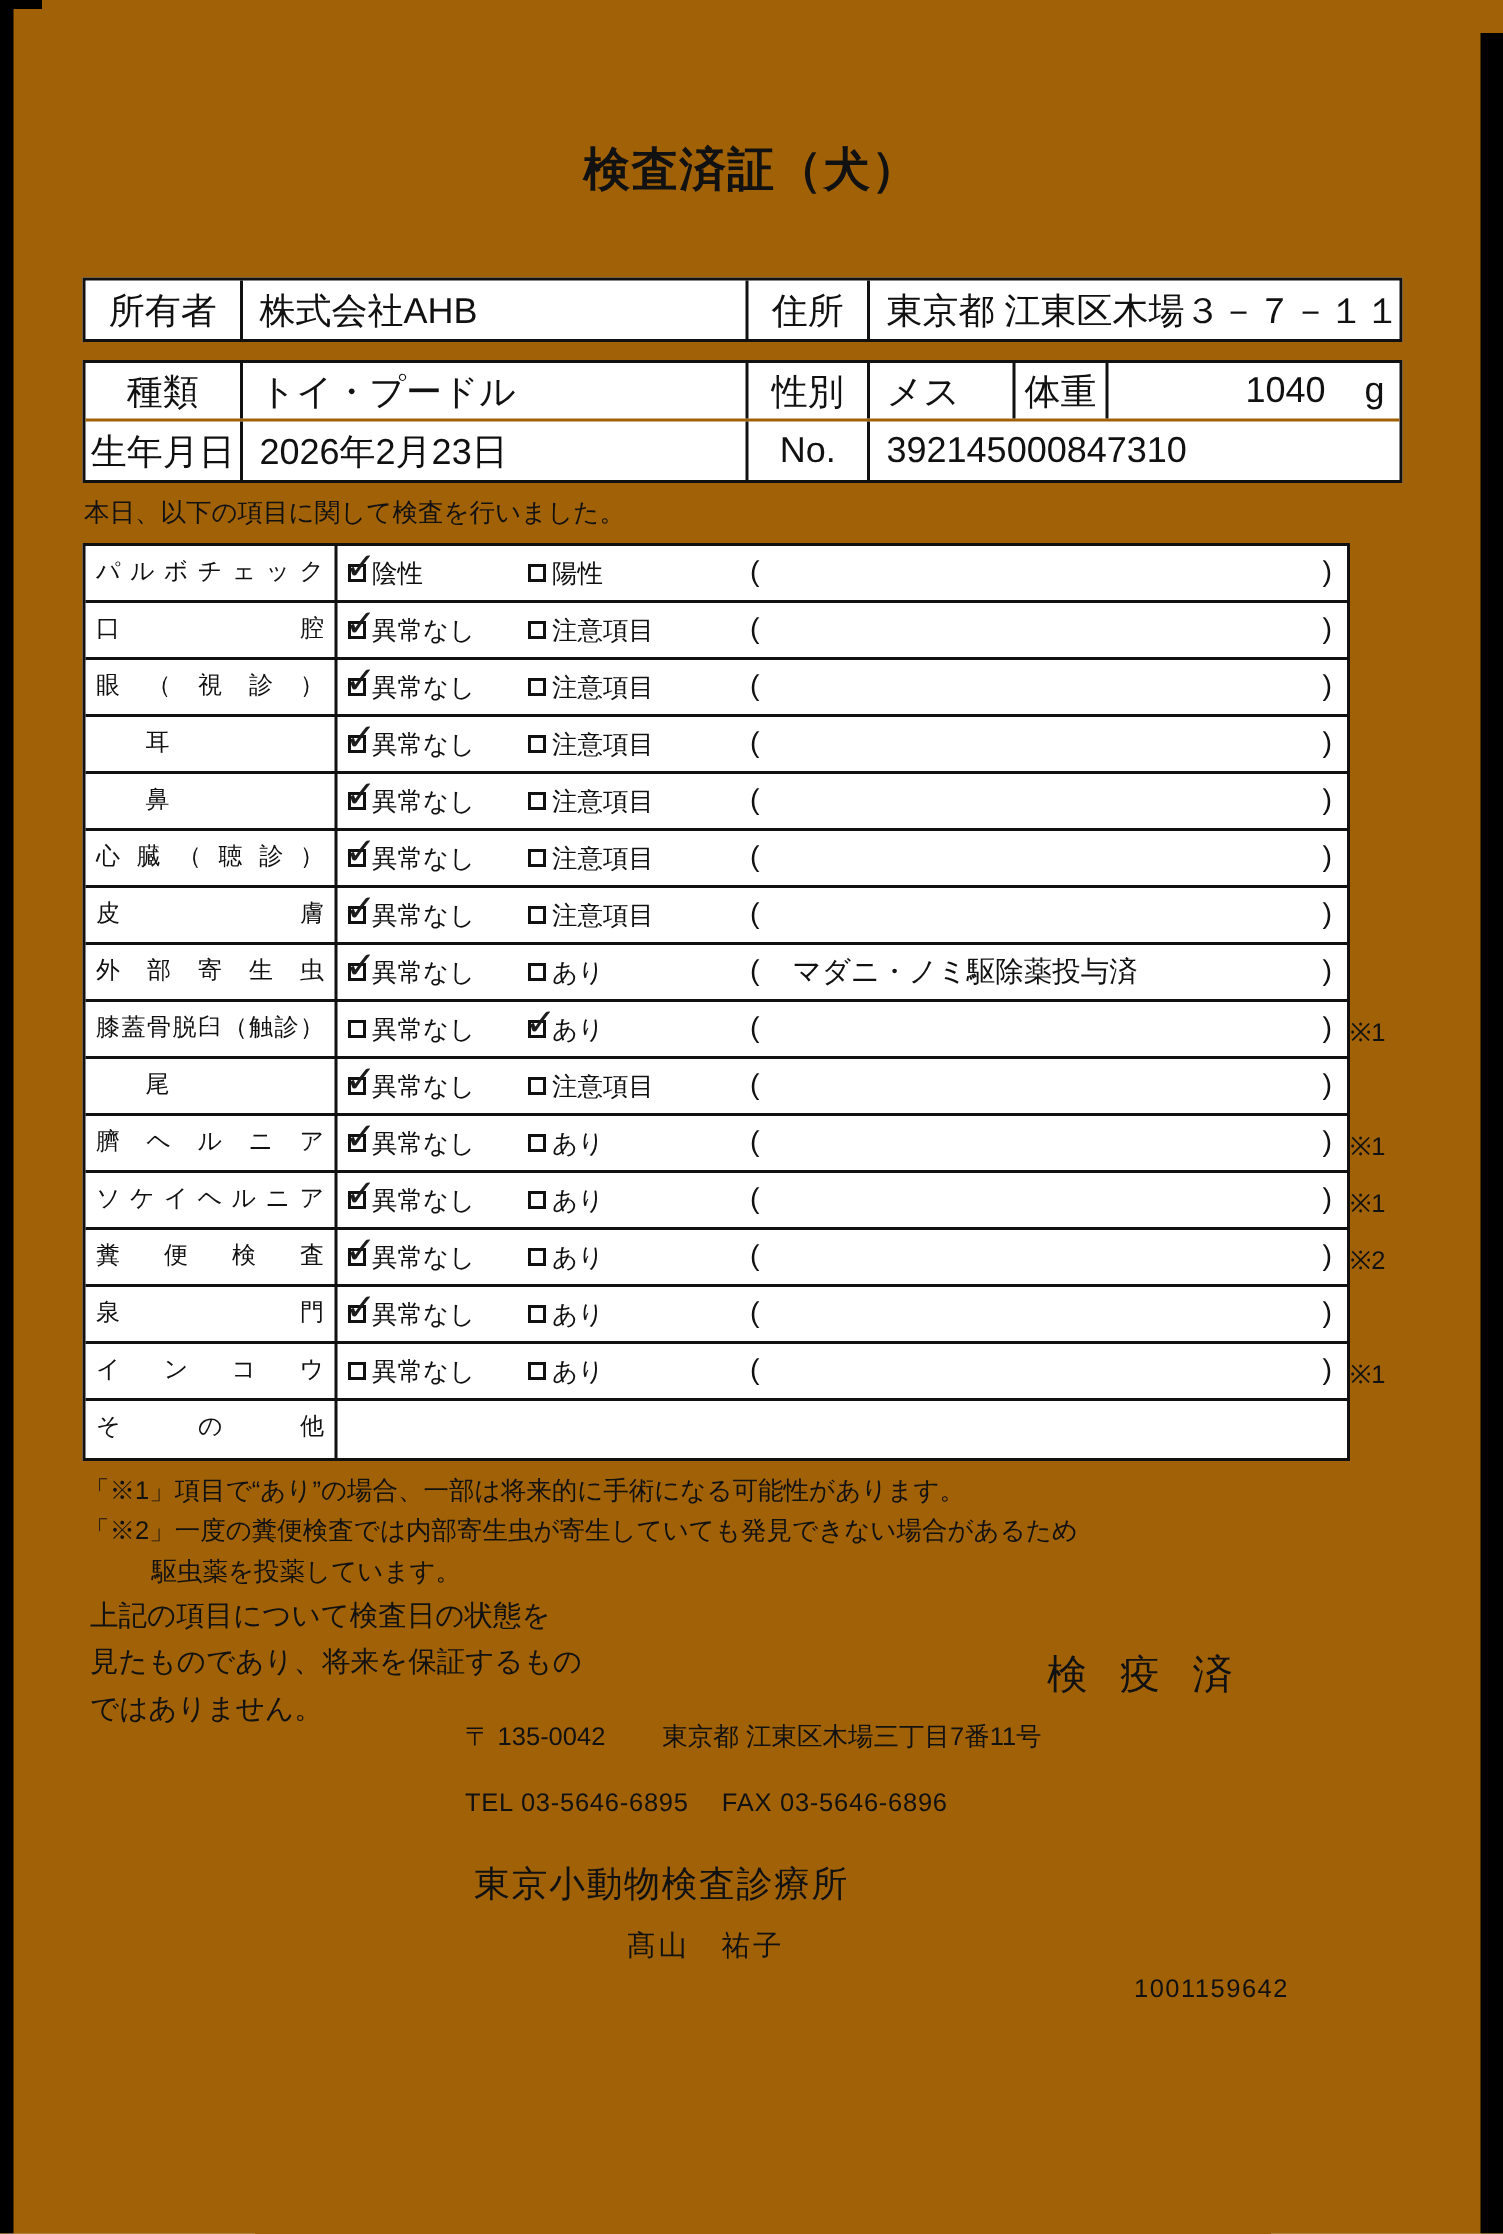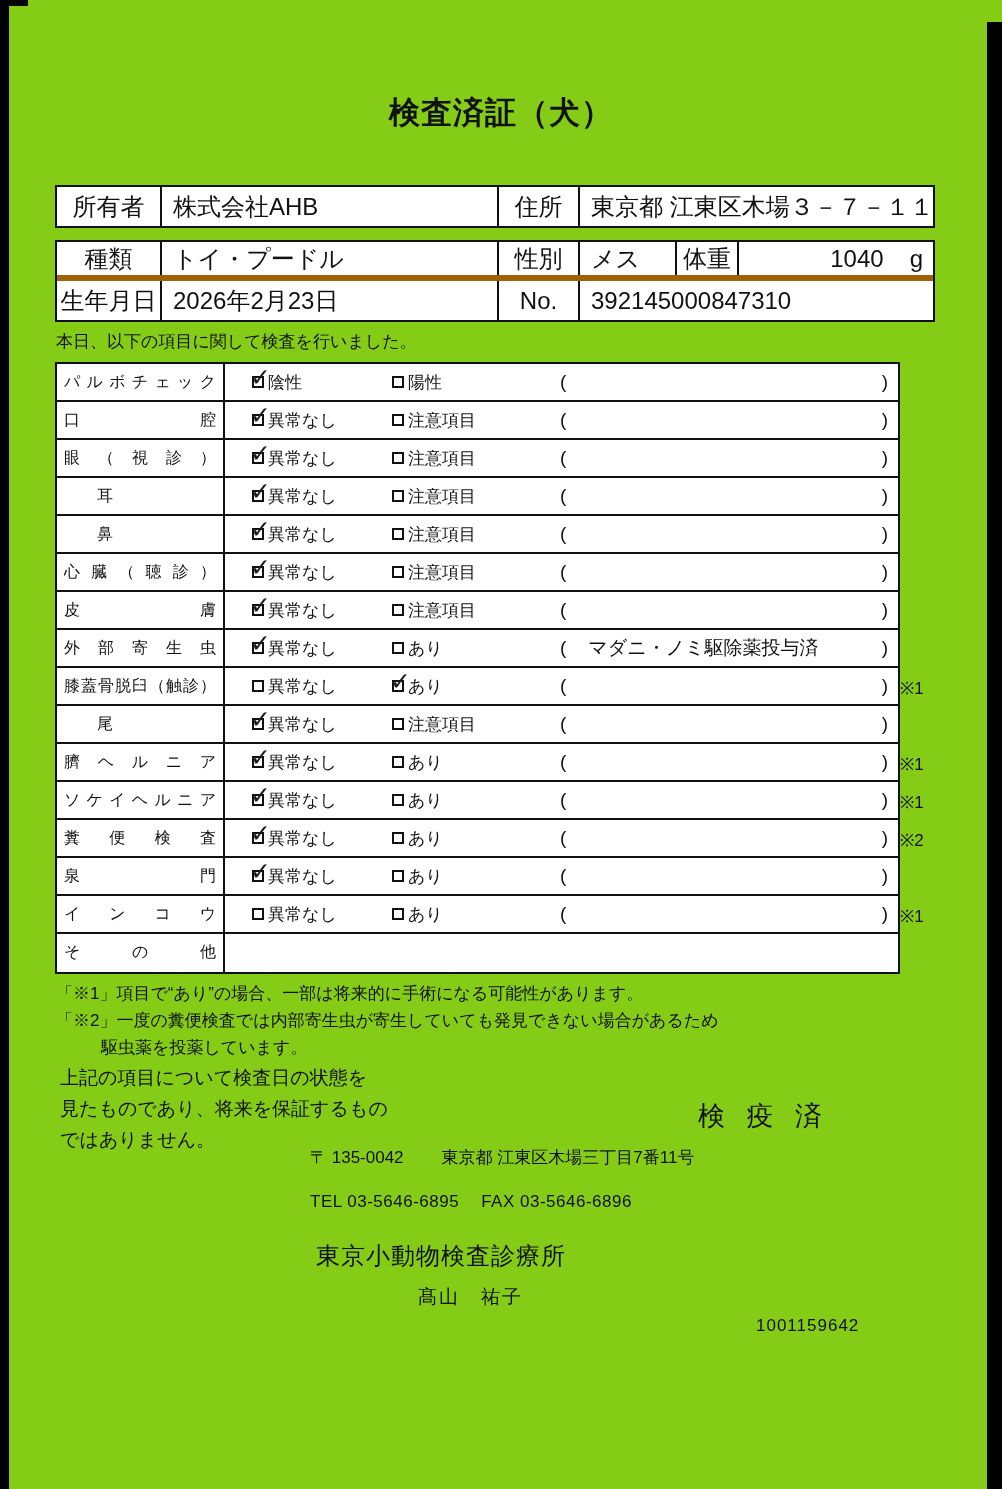--- a/index.html
+++ b/index.html
@@ -1,19 +1,19 @@
 <!DOCTYPE html>
 <html><head>
 <meta charset="utf-8">
 <style>
   * { box-sizing: border-box; margin: 0; padding: 0; }
   body { margin: 0; background: #e9e9e7; font-family: "Liberation Sans", sans-serif; }
   .page {
     position: relative; width: 1002px; height: 1489px;
-    background: #84cc16; color: #111; overflow: hidden;
+    background: #a16207; color: #111; overflow: hidden;
     font-family: "Liberation Sans", sans-serif;
   }
   .edge { position: absolute; background: #000; }
   .edge-left  { left: 0; top: 0; width: 9px; height: 1489px; }
   .edge-right { right: 0; top: 22px; width: 15px; height: 1467px; }
   .edge-topleft { left: 0; top: 0; width: 28px; height: 6px; }
 
   .title {
     position: absolute; top: 92px; left: 0; right: 0;
     text-align: center; font-size: 31px; font-weight: 600; letter-spacing: 1px;
@@ -21,34 +21,34 @@
 
   .date-row { position: absolute; top: 153px; left: 55px; width: 880px; display: flex; font-size: 18px; }
   .date-label { margin-left: 512px; }
   .date-value { margin-left: auto; padding-right: 4px; }
 
   
   .tbl { position: absolute; left: 55px; width: 880px; border: 2px solid #111; background: #fff; }
   .tableA { top: 185px; height: 43px; display: grid; grid-template-columns: 105px 337px 81px 1fr; }
   .tableB { top: 240px; height: 82px; }
   .trow { display: grid; height: 39px; }
-  .trow1 { grid-template-columns: 105px 337px 81px 97px 62px 1fr; border-bottom: 6px solid #a16207; }
+  .trow1 { grid-template-columns: 105px 337px 81px 97px 62px 1fr; border-bottom: 2px solid #a16207; }
   .trow2 { grid-template-columns: 105px 337px 81px 1fr; border-radius: 11px; }
   .hcell { border-right: 2px solid #111; display: flex; align-items: center; font-size: 24px; overflow: hidden; white-space: nowrap; }
   .hcell.last { border-right: none; }
   .hcell.lab { justify-content: center; }
   .hcell.val { padding-left: 11px; }
   .hcell.wval { justify-content: flex-end; padding-right: 10px; padding-left: 32px; }
   .wunit { margin-left: 26px; }
 
   .intro { position: absolute; top: 330px; left: 56px; font-size: 17px; }
 
   
   .insp { position: absolute; top: 362px; left: 55px; width: 845px; border: 2px solid #111; background: #fff; }
-  .irow { display: grid; grid-template-columns: 168px 120px 145px 1fr; height: 38px; border-bottom: 2px solid #111; position: relative; gap: 20px; }
+  .irow { display: grid; grid-template-columns: 168px 120px 145px 1fr; height: 38px; border-bottom: 2px solid #111; position: relative; }
   .irow:last-child { border-bottom: none; }
   .cell { overflow: visible; }
   .item {
     border-right: 2px solid #111; font-size: 16px; line-height: 35px;
     padding: 0 7px; text-align: justify; text-align-last: justify; white-space: nowrap;
   }
   .item.single { text-align: left; text-align-last: left; padding-left: 40px; }
   .opt { display: flex; align-items: center; font-size: 17px; padding-left: 7px; white-space: nowrap; }
   .cb { width: 12px; height: 12px; border: 2px solid #111; margin-right: 4px; position: relative; flex: none; }
   .cb.checked::after {

